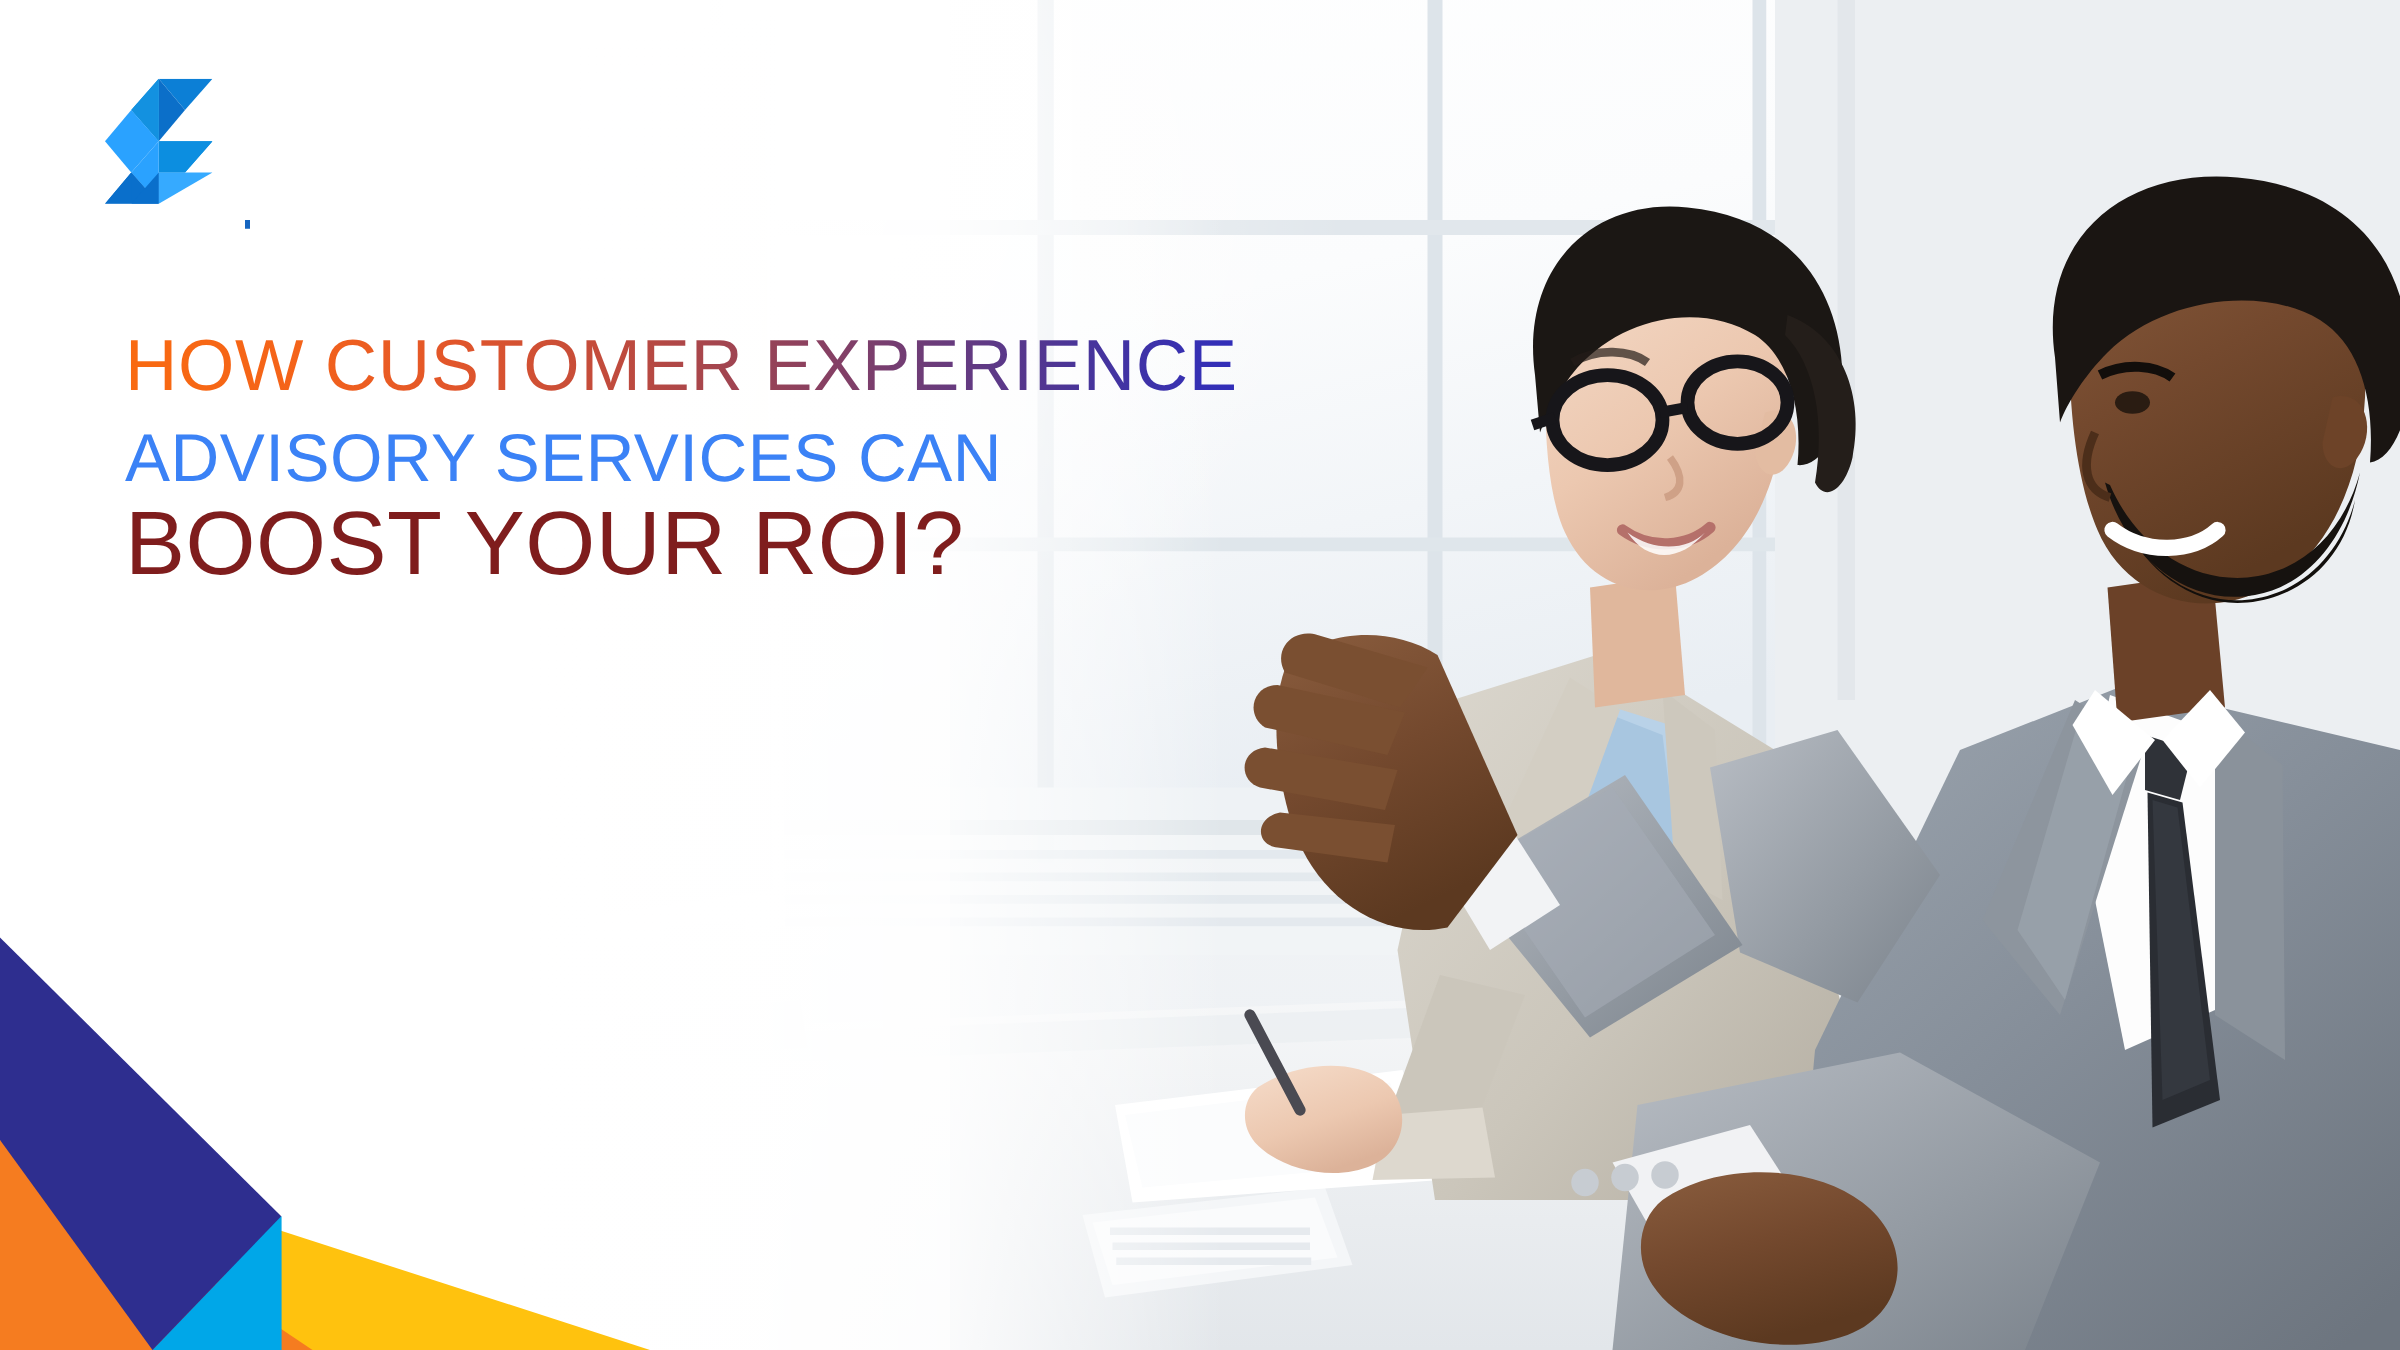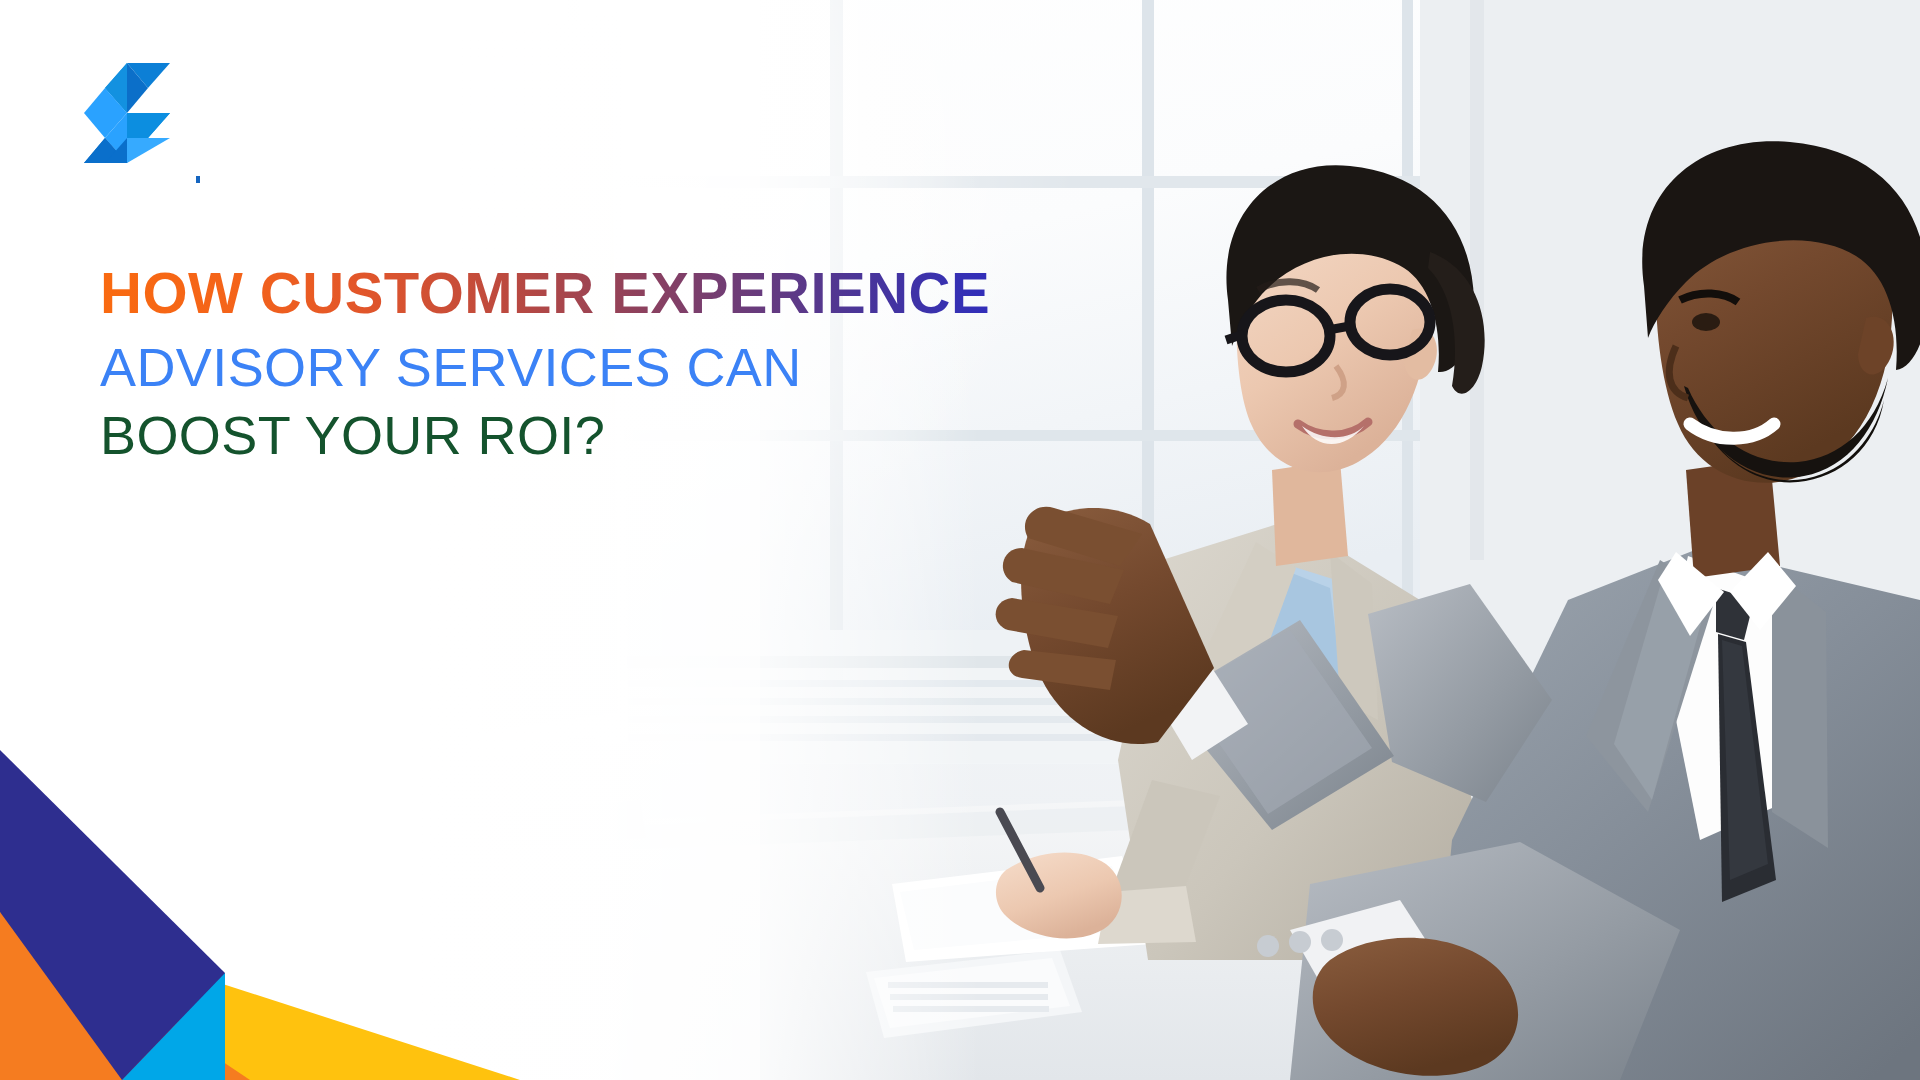--- a/index.html
+++ b/index.html
@@ -23,21 +23,21 @@
 
   
   .logo{position:absolute;left:84px;top:63px;width:86px;height:100px;}
   .logo svg{display:block;width:86px;height:100px;}
   .logo-dot{position:absolute;left:196px;top:176px;width:4px;height:7px;background:#1565c0;}
 
   
   .headline-block{position:absolute;left:100px;top:262px;width:1000px;}
   .hl1{
     font-family:"Liberation Sans", sans-serif;
-    font-weight:700;
+    font-weight:400;
     font-size:58px;
     line-height:62px;
     letter-spacing:0.5px;
     margin:0;
     transform:scaleX(1.0);
     transform-origin:left center;
     background-image:linear-gradient(90deg,
        #F96A10 0%,
        #F4631A 14%,
        #E2562A 26%,
@@ -59,24 +59,24 @@
     font-size:54px;
     line-height:66px;
     letter-spacing:0.4px;
     color:#3b82f6;
     margin:10px 0 0 0;
     white-space:nowrap;
   }
   .hl3{
     font-family:"Liberation Sans", sans-serif;
     font-weight:400;
-    font-size:54px;
+    font-size:72px;
     line-height:66px;
     letter-spacing:0.4px;
-    color:#14532d;
+    color:#7f1d1d;
     margin:2px 0 0 0;
     white-space:nowrap;
   }
 
   
   .deco{position:absolute;left:0;bottom:0;width:520px;height:360px;}
   .deco svg{display:block;width:520px;height:360px;}
 </style>
 </head>
 <body>

